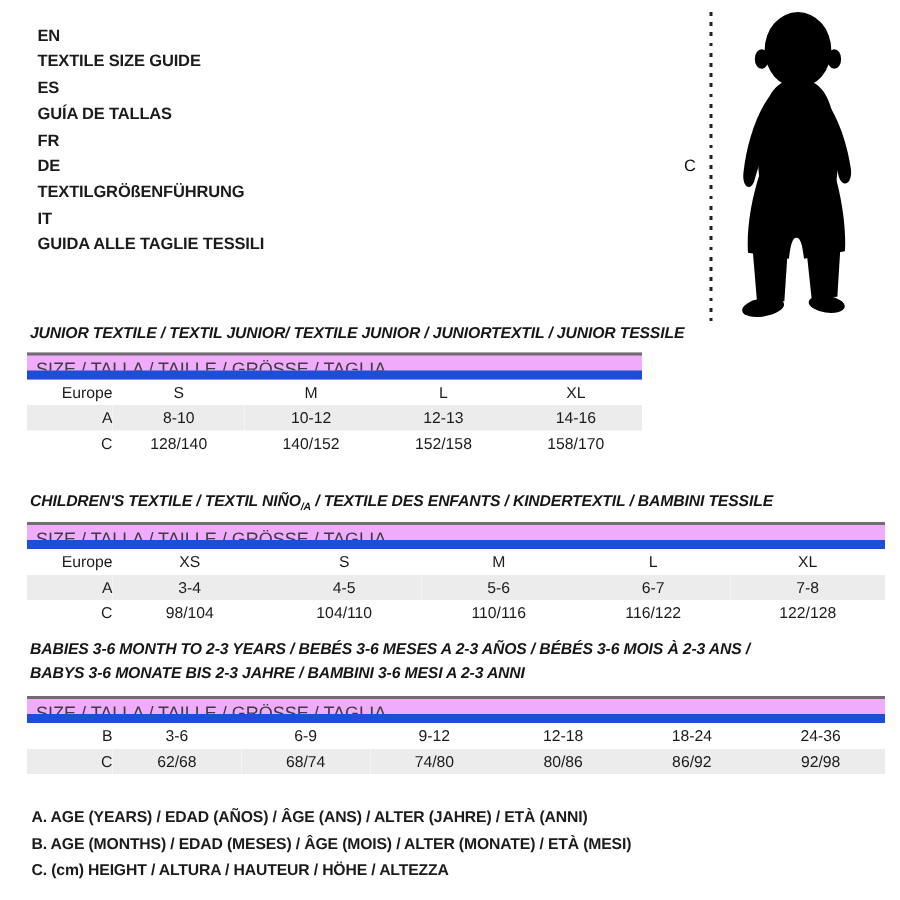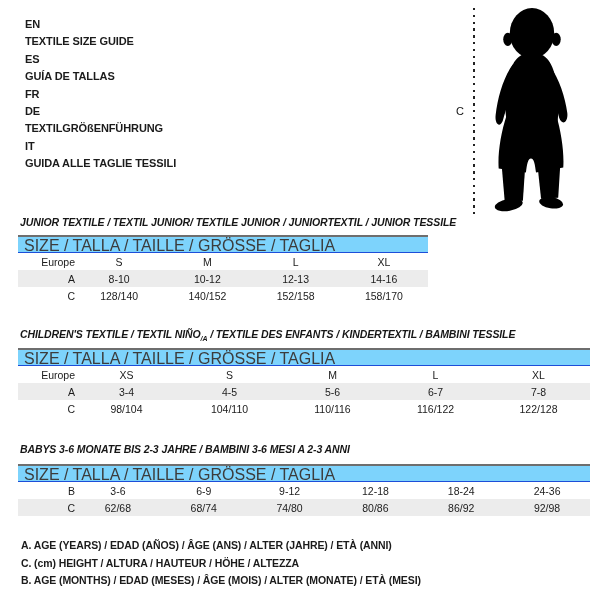--- a/index.html
+++ b/index.html
@@ -33,22 +33,22 @@
   .t1title{top:215px;}
   .t2title{top:327px;}
   .t3title{top:426px;}
 
   
   .t-wrap{position:absolute;left:18px;}
   .t1pos{top:235px;width:410px;}
   .t2pos{top:348px;width:572px;}
   .t3pos{top:464px;width:572px;}
   .bar{
-    background:#7dd3fc;border-top:2px solid #6e6e6e;border-bottom:1px solid #1d4ed8;
-    height:18px;line-height:18px;font-size:16px;color:#3c3c3c;
+    background:#f0abfc;border-top:2px solid #6e6e6e;border-bottom:6px solid #1d4ed8;
+    height:18px;line-height:18px;font-size:12px;color:#3c3c3c;
     padding-left:6px;box-sizing:border-box;white-space:nowrap;overflow:hidden;
   }
   table.grid{border-collapse:collapse;table-layout:fixed;width:100%;}
   table.grid td{
     font-size:10.5px;height:17px;text-align:center;padding:0;
     white-space:nowrap;overflow:hidden;color:#1b1b1b;
   }
   table.grid td.lbl{text-align:right;padding-left:3px;width:54px;}
   tr.stripe td{background:#ececec;}
 
@@ -159,21 +159,21 @@
         <td>104/110</td>
         <td>110/116</td>
         <td>116/122</td>
         <td>122/128</td>
       </tr>
     </tbody>
       </table>
   </div>
 
   <div class="title t3title">
-    <br>
+    <span>BABIES 3-6 MONTH TO 2-3 YEARS / BEBÉS 3-6 MESES A 2-3 AÑOS / BÉBÉS 3-6 MOIS À 2-3 ANS /</span><br>
     <span>BABYS 3-6 MONATE BIS 2-3 JAHRE / BAMBINI 3-6 MESI A 2-3 ANNI</span>
   </div>
   <div class="t-wrap t3pos">
     <div class="bar">SIZE / TALLA / TAILLE / GRÖSSE / TAGLIA</div>
     <table class="grid">
       <tbody>
           <tr>
         <td class="lbl">B</td>
         <td>3-6</td>
         <td>6-9</td>
@@ -190,17 +190,17 @@
         <td>80/86</td>
         <td>86/92</td>
         <td>92/98</td>
       </tr>
     </tbody>
       </table>
   </div>
 
   <div class="legend abs">
     <div>A. AGE (YEARS) / EDAD (AÑOS) / ÂGE (ANS) / ALTER (JAHRE) / ETÀ (ANNI)</div>
+    <div>B. AGE (MONTHS) / EDAD (MESES) / ÂGE (MOIS) / ALTER (MONATE) / ETÀ (MESI)</div>
     <div>C. (cm) HEIGHT / ALTURA / HAUTEUR / HÖHE / ALTEZZA</div>
-    <div>B. AGE (MONTHS) / EDAD (MESES) / ÂGE (MOIS) / ALTER (MONATE) / ETÀ (MESI)</div>
   </div>
 
 </div>
 
 </body></html>

